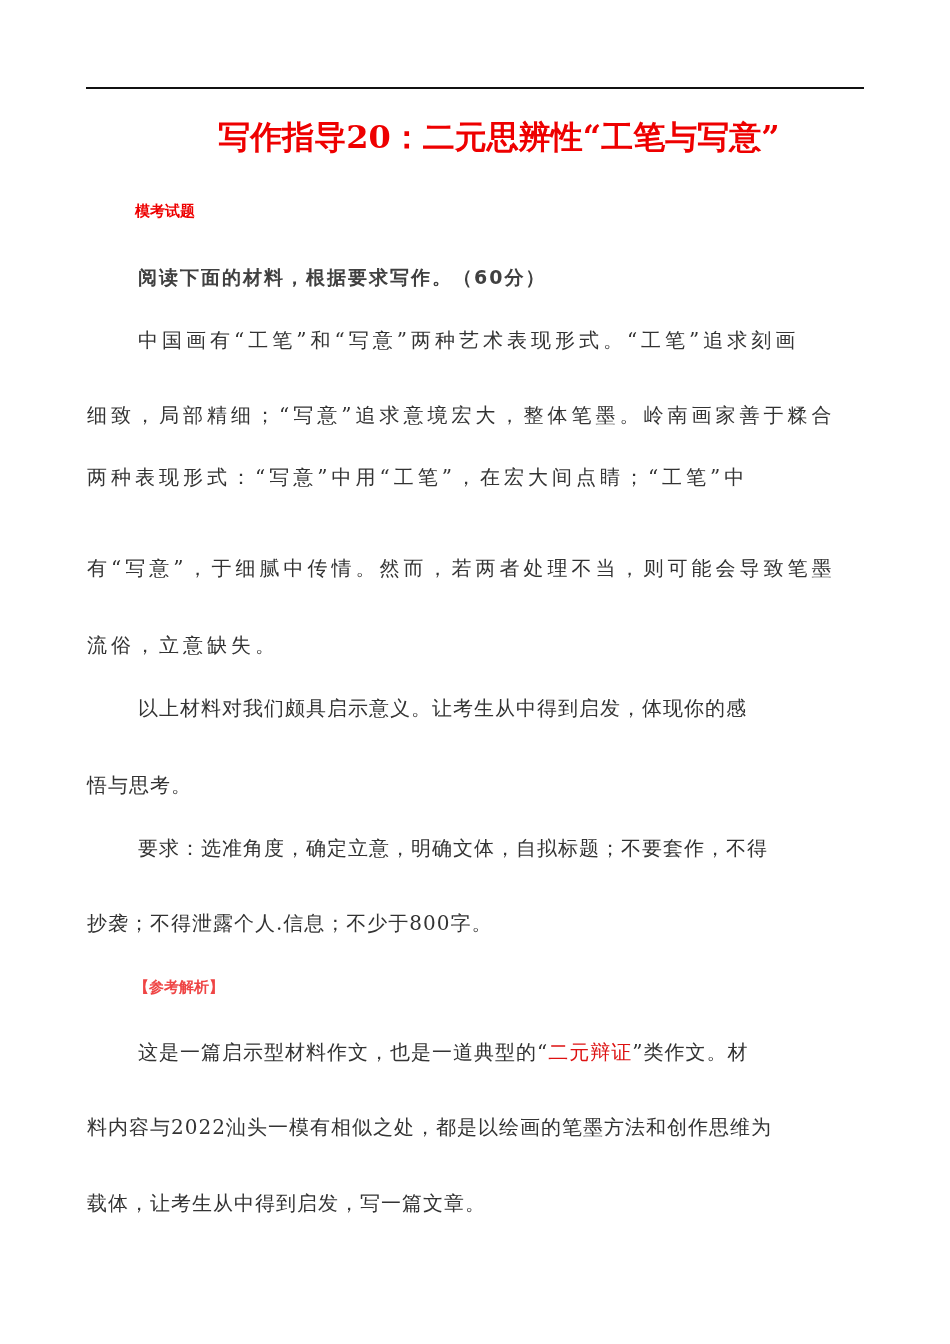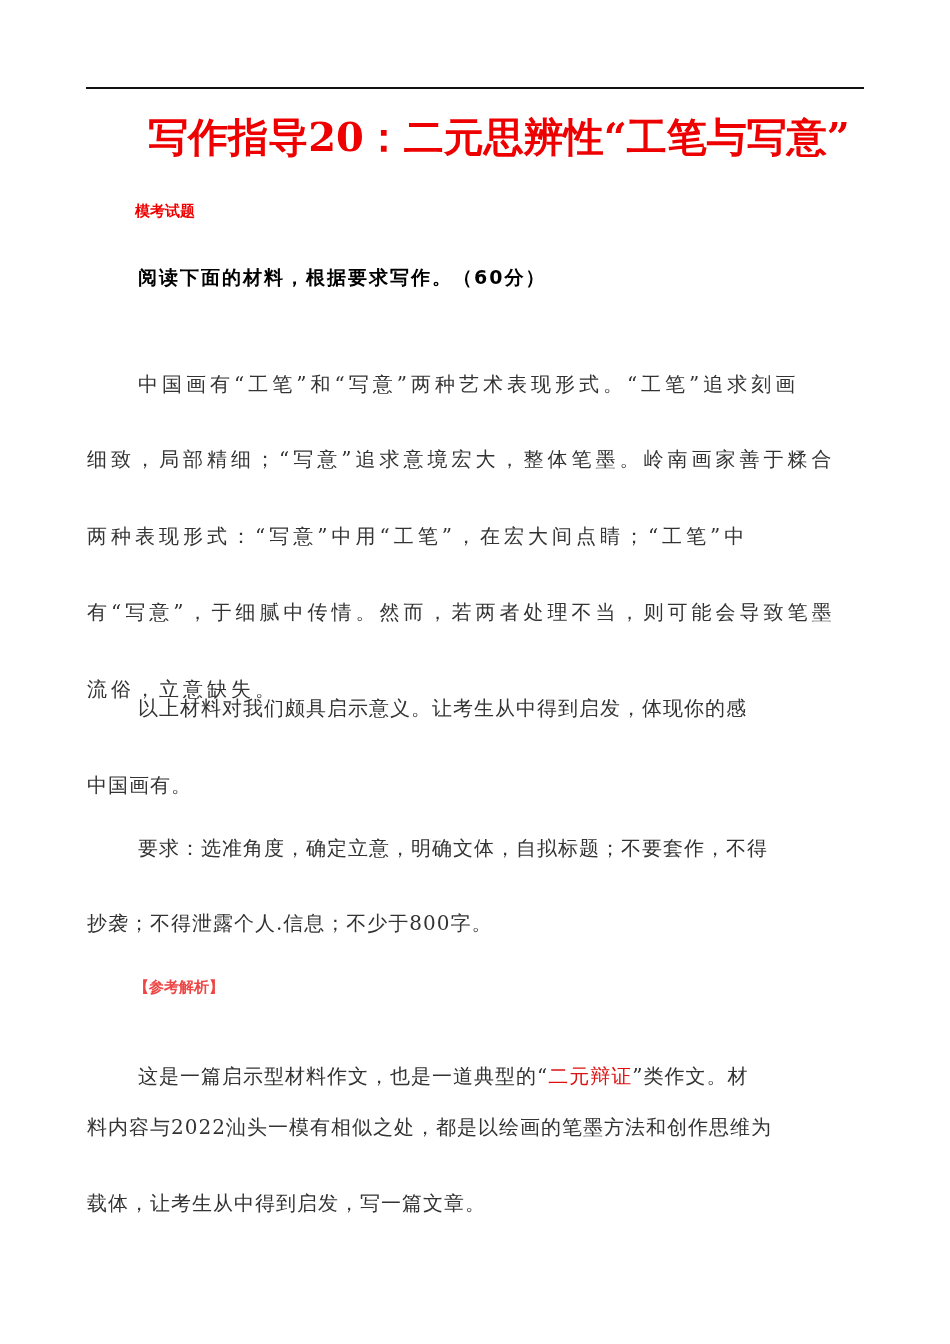--- a/index.html
+++ b/index.html
@@ -26,21 +26,21 @@
     .title {
       position: absolute;
       left: 0;
       top: 113px;
       width: 950px;
       text-align: center;
       padding-left: 48px;
       box-sizing: border-box;
       font-family: "DejaVu Serif", "Liberation Serif", serif;
       font-weight: bold;
-      font-size: 40px;
+      font-size: 32px;
       line-height: 48px;
       color: #ee0000;
       letter-spacing: 0px;
     }
     .section-heading {
       position: absolute;
       left: 135px;
       font-family: "DejaVu Sans", "Liberation Sans", sans-serif;
       font-weight: bold;
       font-size: 15px;
@@ -51,54 +51,54 @@
     .line {
       position: absolute;
       left: 87px;
       font-size: 20px;
       line-height: 30px;
       white-space: nowrap;
       color: #333333;
       letter-spacing: 1px;
     }
     .line.indent { left: 138px; }
-    .line.loose { letter-spacing: 4px; margin-top: 44px; }
+    .line.loose { letter-spacing: 4px; }
     .line.bold-sans {
       font-family: "DejaVu Sans", "Liberation Sans", sans-serif;
       font-weight: bold;
       font-size: 19px;
-      color: #000000;
+      color: #404040;
       letter-spacing: 2px;
     }
     .hl-red { color: #dd1111; }
   </style>
 </head>
 <body>
 
 <div>
   <div class="top-rule"></div>
 
   <div class="title">写作指导20：二元思辨性“工笔与写意”</div>
 
   <div class="section-heading heading-red">模考试题</div>
 
   <div class="line indent bold-sans" style="top:262px;">阅读下面的材料，根据要求写作。（60分）</div>
 
   <div class="line indent loose" style="top:325px;">中国画有“工笔”和“写意”两种艺术表现形式。“工笔”追求刻画</div>
   <div class="line loose" style="top:400px;">细致，局部精细；“写意”追求意境宏大，整体笔墨。岭南画家善于糅合</div>
-  <div class="line loose" style="top:477px;">两种表现形式：“写意”中用“工笔”，在宏大间点睛；“工笔”中</div>
+  <div class="line loose" style="top:462px;">两种表现形式：“写意”中用“工笔”，在宏大间点睛；“工笔”中</div>
   <div class="line loose" style="top:553px;">有“写意”，于细腻中传情。然而，若两者处理不当，则可能会导致笔墨</div>
   <div class="line loose" style="top:630px;">流俗，立意缺失。</div>
 
   <div class="line indent" style="top:693px;">以上材料对我们颇具启示意义。让考生从中得到启发，体现你的感</div>
-  <div class="line" style="top:770px;">中国画有。</div>
+  <div class="line" style="top:770px;">悟与思考。</div>
 
   <div class="line indent" style="top:833px;text-align:right;">要求：选准角度，确定立意，明确文体，自拟标题；不要套作，不得</div>
   <div class="line" style="top:908px;">抄袭；不得泄露个人.信息；不少于800字。</div>
 
   <div class="section-heading heading-blue">【参考解析】</div>
 
-  <div class="line indent" style="top:1037px;margin-top:24px;">
+  <div class="line indent" style="top:1037px;">
     <span>这是一篇启示型材料作文，也是一道典型的“</span><span class="hl-red">二元辩证</span><span>”类作文。材</span>
   </div>
   <div class="line" style="top:1112px;text-align:right;">料内容与2022汕头一模有相似之处，都是以绘画的笔墨方法和创作思维为</div>
   <div class="line" style="top:1188px;">载体，让考生从中得到启发，写一篇文章。</div>
 </div>
 
 </body></html>

